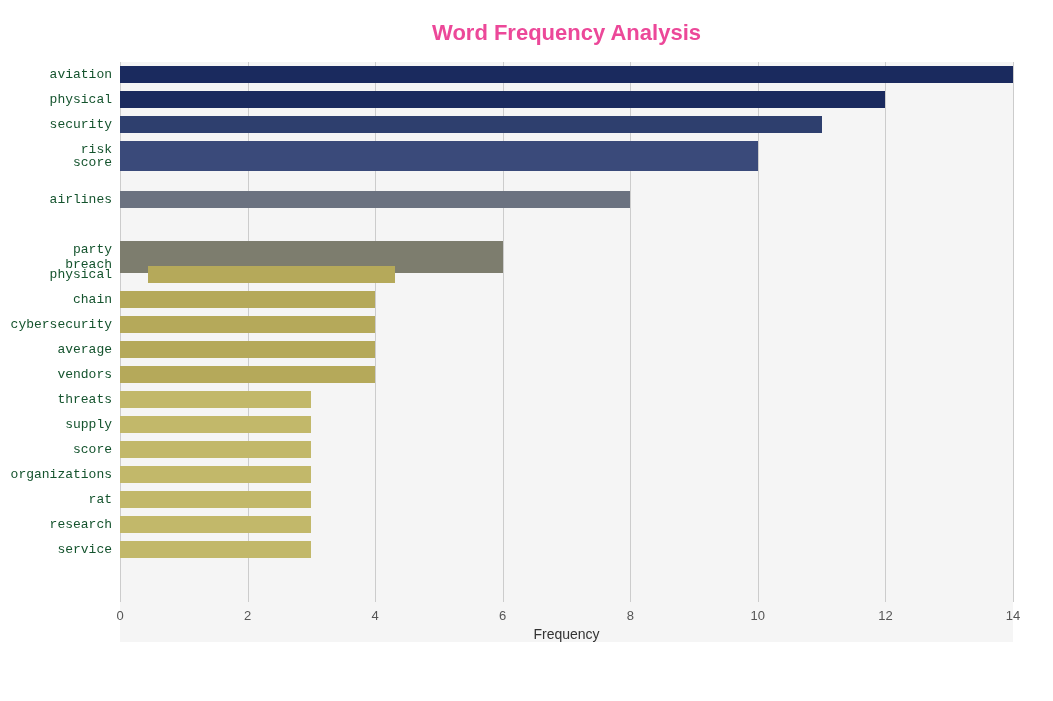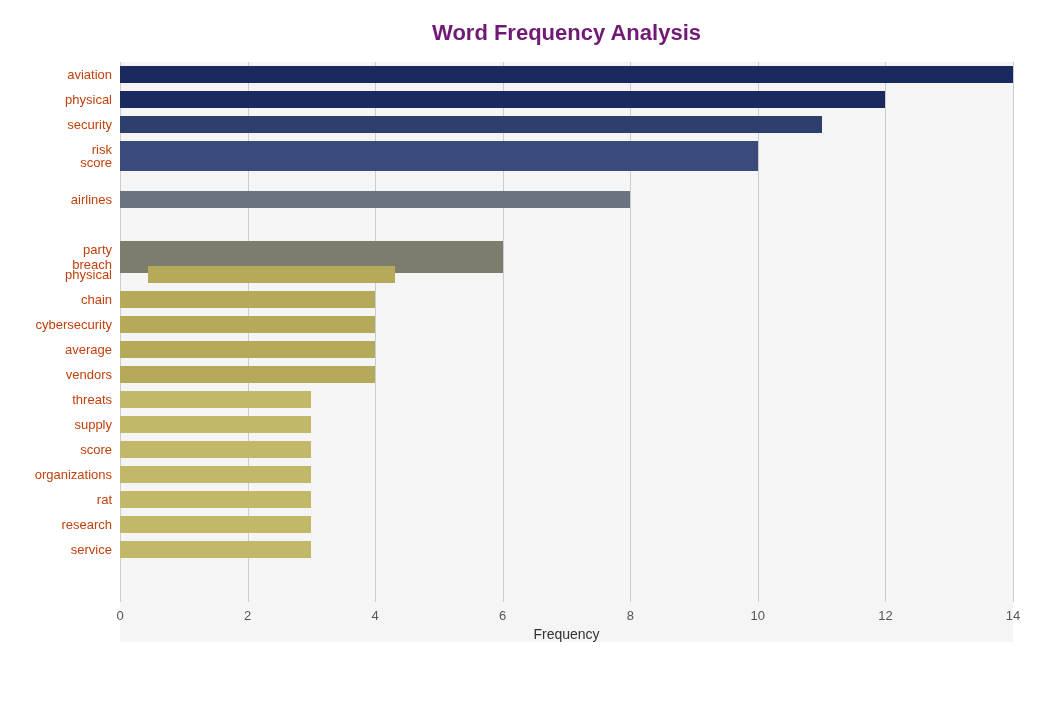--- a/index.html
+++ b/index.html
@@ -17,42 +17,43 @@
       height: 701px;
       background: #fff;
       position: relative;
       padding: 20px 40px 80px 120px;
     }
     .chart-title {
       text-align: center;
       font-size: 22px;
       font-weight: bold;
       margin-bottom: 16px;
-      color: #701a75;
+      color: #ec4899;
     }
     .chart-area {
       position: relative;
       width: 100%;
       height: 580px;
       background: #f5f5f5;
     }
     .bar-row {
       display: flex;
       align-items: center;
       position: absolute;
       left: 0;
       right: 0;
     }
     .bar-label {
       position: absolute;
       right: calc(100% + 8px);
       text-align: left;
       font-size: 13px;
-      color: #c2410c;
+      color: #14532d;
       white-space: nowrap;
+      font-family: Liberation Mono, monospace;
     }
     .bar-rect {
       height: 22px;
       border-radius: 0;
     }
     .x-axis {
       position: absolute;
       bottom: 0;
       left: 0;
       right: 0;

